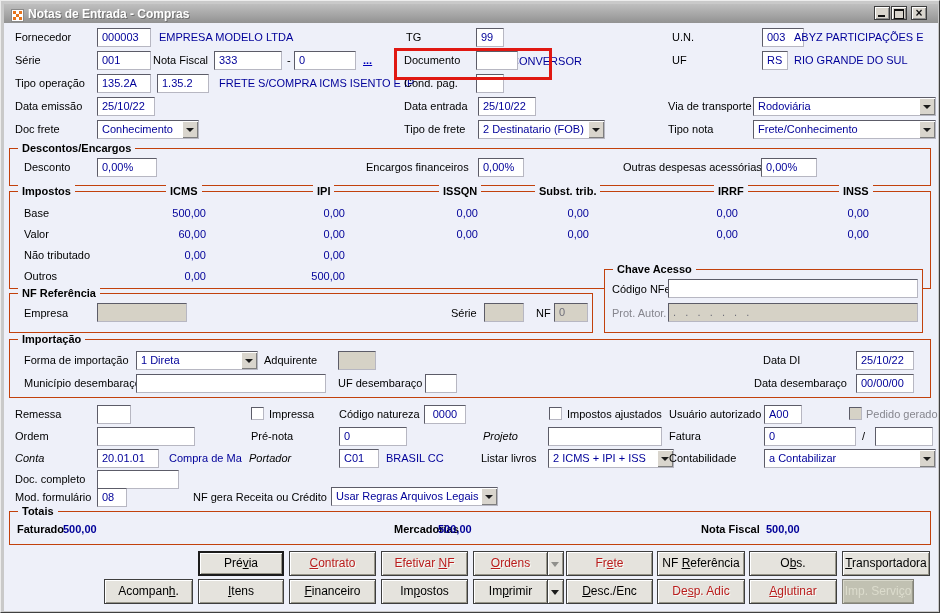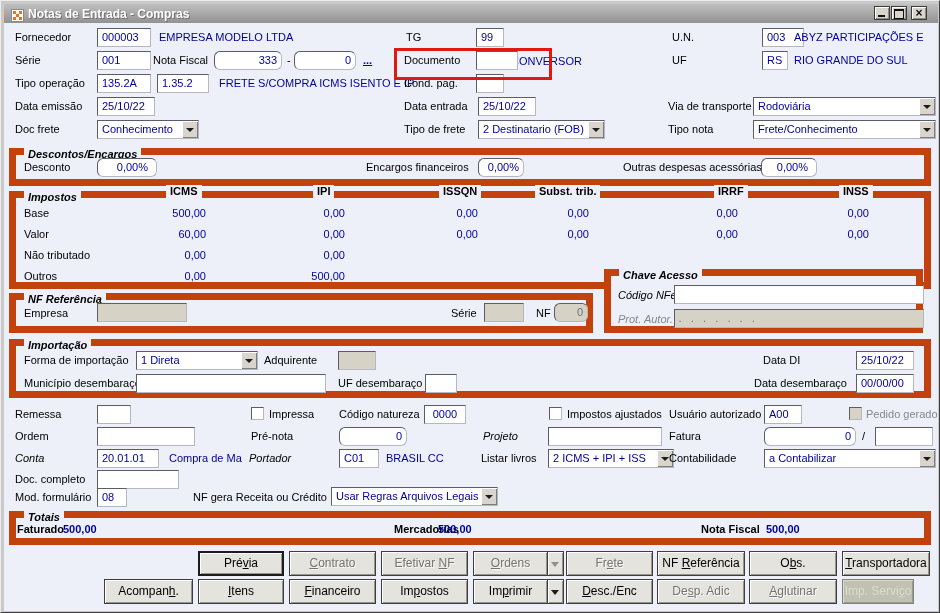--- a/index.html
+++ b/index.html
@@ -16,40 +16,40 @@
   .wbtn-close::after{content:"×";position:absolute;left:0;top:-1px;width:14px;text-align:center;font:bold 12px "Liberation Sans",sans-serif;color:#111;}
   .bodybg{position:absolute;left:3px;top:22px;width:934px;height:588px;background:#eef0f9;}
   .lbl{position:absolute;font-size:11px;color:#000000;white-space:nowrap;line-height:13px;}
   .lbl.it{font-style:italic;}
   .lbl.gray{color:#86868e;}
   .lbl.b{font-weight:bold;}
   .val{position:absolute;font-size:11px;color:#000099;white-space:nowrap;line-height:13px;}
   .val.b{font-weight:bold;}
   .tb{position:absolute;box-sizing:border-box;height:19px;background:#ffffff;border:1px solid;border-color:#5c5c68 #b7b7c2 #b7b7c2 #5c5c68;
     font-size:11px;color:#000099;padding:2px 4px 0 4px;white-space:nowrap;overflow:hidden;}
-  .tb.right{text-align:right;border-radius:6px;}
+  .tb.right{}
   .tb.center{text-align:center;}
   .tb.dis{background:#d6d2c6;color:#6f6f7a;}
   .tb.pre{white-space:pre;}
   .dd{position:absolute;box-sizing:border-box;height:19px;background:#ffffff;border:1px solid;border-color:#5c5c68 #b7b7c2 #b7b7c2 #5c5c68;}
   .ddtext{position:absolute;left:4px;top:2px;right:18px;font-size:11px;color:#000099;white-space:nowrap;overflow:hidden;}
   .ddbtn{position:absolute;right:0;top:0;width:16px;height:17px;background:#d9d5cd;border-left:1px solid #ffffff;
     box-shadow:inset 1px 1px 0 #ffffff,inset -1px -1px 0 #7d7d7d;}
   .ddbtn::after{content:"";position:absolute;left:4px;top:7px;border:4px solid transparent;border-top:4px solid #1c1c1c;}
   .cb{position:absolute;width:13px;height:13px;box-sizing:border-box;background:#ffffff;border:1px solid;border-color:#5c5c68 #b7b7c2 #b7b7c2 #5c5c68;}
   .cb.dis{background:#d6d2c6;}
-  .grp{position:absolute;border:7px solid #c2410c;box-sizing:border-box;font-style:italic;}
+  .grp{position:absolute;border:1px solid #c2410c;box-sizing:border-box;}
   .grp.solid{background:#eef0f9;padding-left:8px;}
   .leg{position:absolute;top:-7px;left:8px;background:#eef0f9;font-size:11px;font-weight:bold;padding:0 4px;white-space:nowrap;line-height:13px;}
   .ihdr{position:absolute;font-size:11px;font-weight:bold;background:#eef0f9;padding:0 4px;white-space:nowrap;line-height:13px;}
   .ival{position:absolute;width:80px;text-align:right;font-size:11px;color:#000099;line-height:13px;}
   .btn{position:absolute;height:25px;box-sizing:border-box;background:#e5e3dd;border:1px solid #3e3e3e;
     box-shadow:inset 1px 1px 0 #ffffff,inset -1px -1px 0 #979589;font-size:12px;color:#000;text-align:center;line-height:22px;white-space:nowrap;overflow:hidden;}
   .btn.default{border:2px solid #1c1c1c;line-height:20px;}
-  .btn.disabled{color:#737373;text-shadow:1px 1px 0 #fafaf6;}
+  .btn.disabled{color:#b91c1c;text-shadow:1px 1px 0 #fafaf6;}
   .btn.disdark{background:#c1c1b2;color:#dcdccd;text-shadow:none;border-color:#82827a;box-shadow:inset 1px 1px 0 #d8d8cb,inset -1px -1px 0 #9a9a8c;}
   .aseg{position:absolute;height:25px;width:17px;box-sizing:border-box;background:#e5e3dd;border:1px solid #3e3e3e;
     box-shadow:inset 1px 1px 0 #ffffff,inset -1px -1px 0 #979589;}
   .aseg::after{content:"";position:absolute;left:3px;top:10px;border:4px solid transparent;border-top:5px solid #1c1c1c;}
   .aseg.disabled::after{border-top-color:#8f8f8b;}
   .hl{position:absolute;border:3px solid #e01812;z-index:9;}
   .link{position:absolute;font-size:11px;color:#0000bb;text-decoration:underline;font-weight:bold;line-height:13px;}
   u{text-decoration:underline;}
 </style>
 </head>

